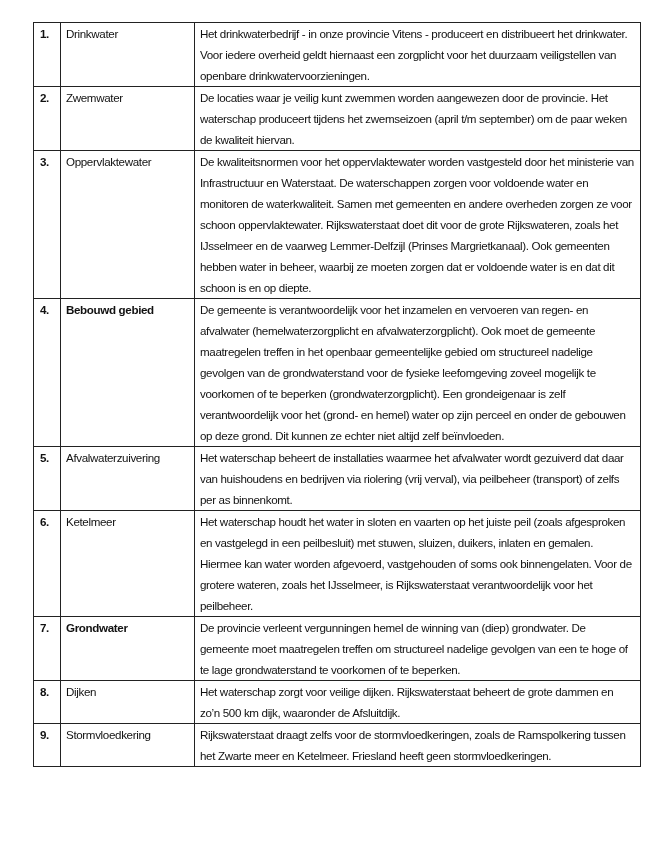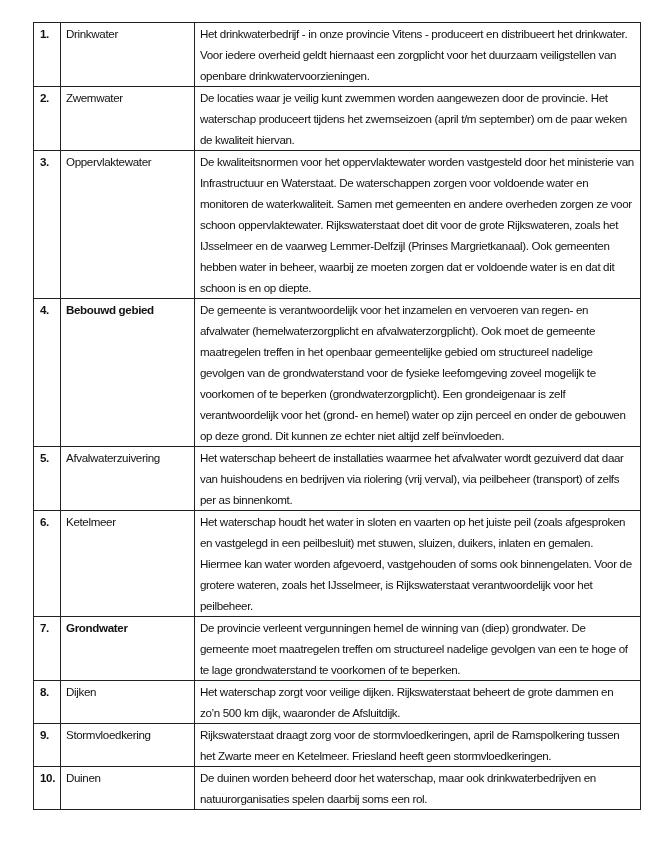--- a/index.html
+++ b/index.html
@@ -59,21 +59,16 @@
       <td class="desc"><span>De provincie verleent vergunningen hemel de winning van (diep) grondwater. </span><b>De gemeente moet maatregelen treffen om structureel nadelige gevolgen van een te hoge of te lage grondwaterstand te voorkomen of te beperken.</b></td>
     </tr>
     <tr>
       <td class="num">8.</td>
       <td class="topic">Dijken</td>
       <td class="desc">Het waterschap zorgt voor veilige dijken. Rijkswaterstaat beheert de grote dammen en zo’n 500 km dijk, waaronder de Afsluitdijk.</td>
     </tr>
     <tr>
       <td class="num">9.</td>
       <td class="topic">Stormvloedkering</td>
-      <td class="desc">Rijkswaterstaat draagt zorg voor de stormvloedkeringen, april de Ramspolkering tussen het Zwarte meer en Ketelmeer. Friesland heeft geen stormvloedkeringen.</td>
-    </tr>
-    <tr>
-      <td class="num">10.</td>
-      <td class="topic">Duinen</td>
-      <td class="desc">De duinen worden beheerd door het waterschap, maar ook drinkwaterbedrijven en natuurorganisaties spelen daarbij soms een rol.</td>
+      <td class="desc">Rijkswaterstaat draagt zelfs voor de stormvloedkeringen, zoals de Ramspolkering tussen het Zwarte meer en Ketelmeer. Friesland heeft geen stormvloedkeringen.</td>
     </tr>
   </tbody>
 </table>
 
 </body></html>

